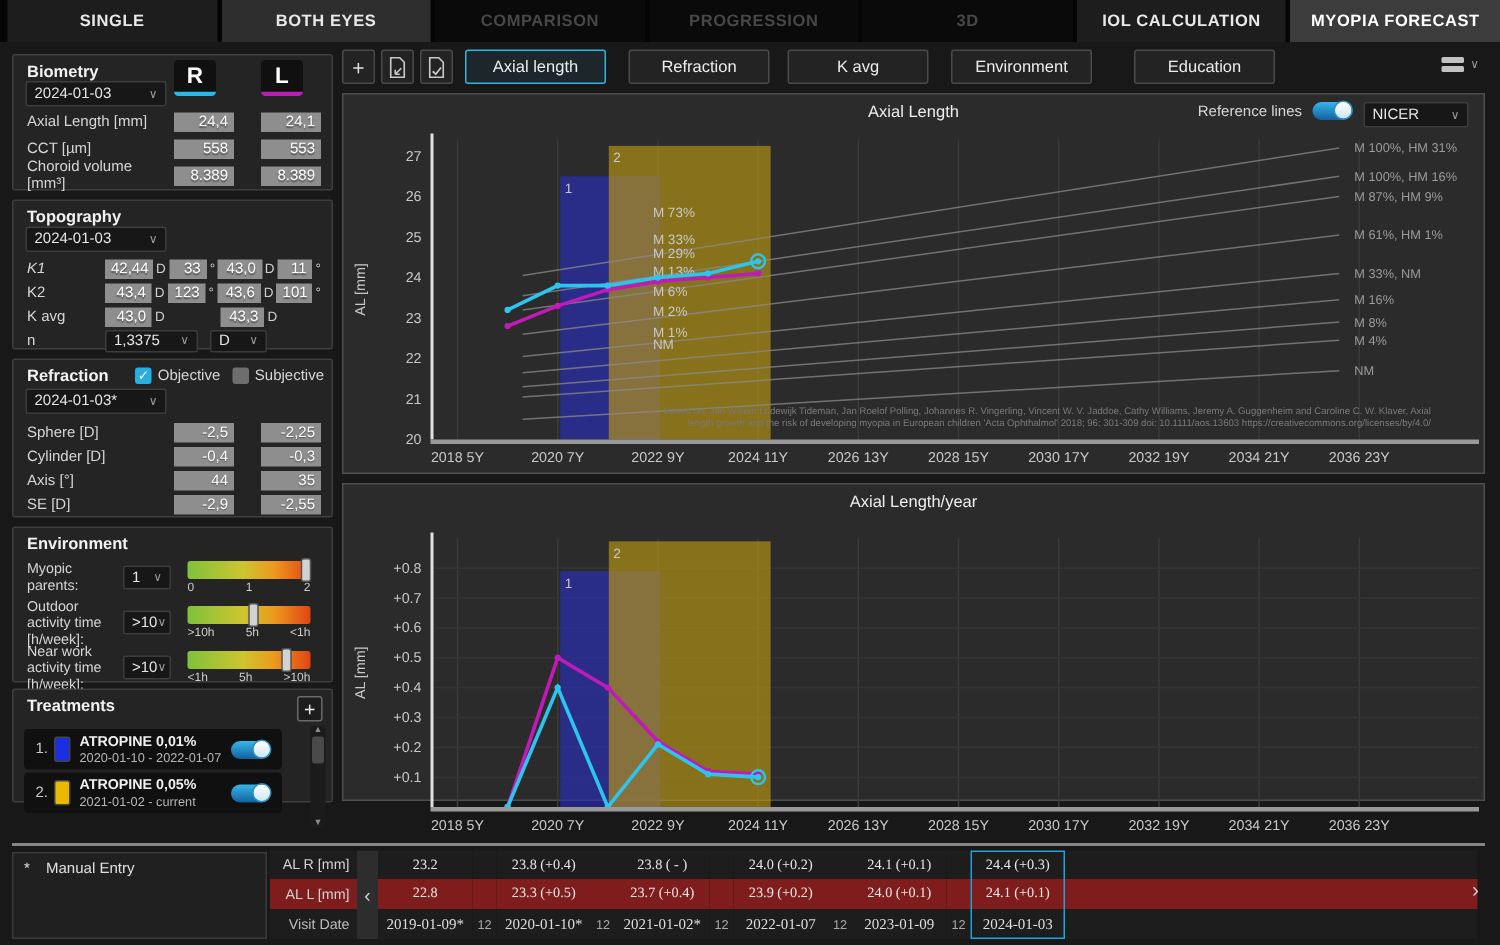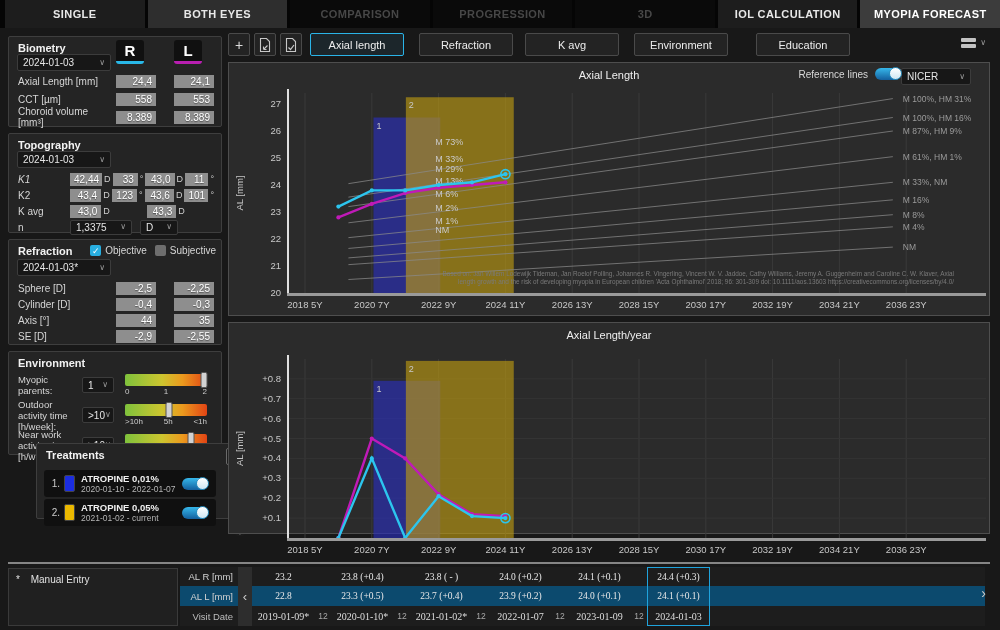--- a/index.html
+++ b/index.html
@@ -66,21 +66,21 @@
   .refctl .lbl{font-size:10px;color:#d8d8d8;margin-right:7px;}
 
   
   .hline{position:absolute;left:8px;top:562px;width:982px;height:2px;background:#858585;}
   .mentry{position:absolute;left:8px;top:568px;width:170px;height:58px;background:#202020;border:1px solid #3a3a3a;font-size:10px;color:#e0e0e0;padding:5px 7px;}
   .vtable{position:absolute;left:180px;top:567px;width:805px;height:59px;display:flex;background:#151515;}
   .vlabels{width:58px;display:flex;flex-direction:column;}
   .vlabels div{text-align:right;padding-right:5px;font-size:9.5px;color:#d2d2d2;display:flex;align-items:center;justify-content:flex-end;}
   .varrow{width:14px;background:#2d2d2d;display:flex;align-items:center;justify-content:center;color:#cccccc;font-size:13px;}
   .r1{height:19px;background:#1d1d1d;}
-  .r2{height:20px;background:#0c4a6e;}
+  .r2{height:20px;background:#7f1d1d;}
   .r3{height:20px;background:#1d1d1d;}
   .vcol{width:63px;display:flex;flex-direction:column;}
   .vcol .vc{display:flex;align-items:center;justify-content:center;font-size:9.5px;color:#e8e8e8;white-space:nowrap;font-family:Liberation Serif, serif;}
   .vcol .date{font-size:10px;color:#dedede;}
   .vcol.selected{outline:1.5px solid #1fa3dc;outline-offset:-1px;}
   .vgap{width:16px;display:flex;flex-direction:column;}
   .vgap .vc{display:flex;align-items:center;justify-content:center;font-size:8.5px;color:#a8a8a8;}
   .vfill{flex:1;display:flex;flex-direction:column;}
   .nextarrow{position:absolute;right:14px;top:585px;color:#cccccc;font-size:14px;}
 
@@ -271,21 +271,21 @@
         <span class="handle" style="left: 80%;"></span>
         <span class="sticks">
           <span>&lt;1h</span>
           <span>5h</span>
           <span>&gt;10h</span>
         </span>
       </span>
     </div>
   </div>
 
-  <div class="panel" style="left:8px;top:443px;width:214px;height:76px;margin-left:28px;">
+  <div class="panel" style="left:8px;top:459px;width:214px;height:76px;">
     <div class="ptitle">Treatments</div>
     <div class="plus" style="right:6px;top:4px;">
         <span>+</span>
       </div>
     <div class="titem" style="top:26px;">
       <span class="tnum">1.</span>
       <span class="swatch" style="background: rgb(27, 45, 224);"></span>
       <span style="flex:1;margin-left:6px;">
         <span class="tname" style="display:block;">ATROPINE 0,01%</span>
         <span class="tdates" style="display:block;">2020-01-10 - 2022-01-07</span>
@@ -353,21 +353,21 @@
   </div>
 
   <div class="chart-panel" style="top:62px;height:254px;">
     <div class="ctitle">Axial Length</div>
     <div class="refctl" style="right:88px;">
       <span class="lbl">Reference lines</span>
       <span class="toggle">
           <span class="knob"></span>
         </span>
     </div>
-    <div class="select" style="right:18px;top:5px;width:70px;">
+    <div class="select" style="right:10px;top:5px;width:70px;">
       <span>NICER</span>
       <span class="chev">∨</span>
     </div>
     <svg id="chart1" class="csvg" width="760" height="252" viewBox="0 0 760 252">
         <line x1="76" y1="30" x2="76" y2="230" stroke="#3a3a3a" stroke-width="1"></line>
         <line x1="142.8" y1="30" x2="142.8" y2="230" stroke="#3a3a3a" stroke-width="1"></line>
         <line x1="209.6" y1="30" x2="209.6" y2="230" stroke="#3a3a3a" stroke-width="1"></line>
         <line x1="276.4" y1="30" x2="276.4" y2="230" stroke="#3a3a3a" stroke-width="1"></line>
         <line x1="343.2" y1="30" x2="343.2" y2="230" stroke="#3a3a3a" stroke-width="1"></line>
         <line x1="410" y1="30" x2="410" y2="230" stroke="#3a3a3a" stroke-width="1"></line>

